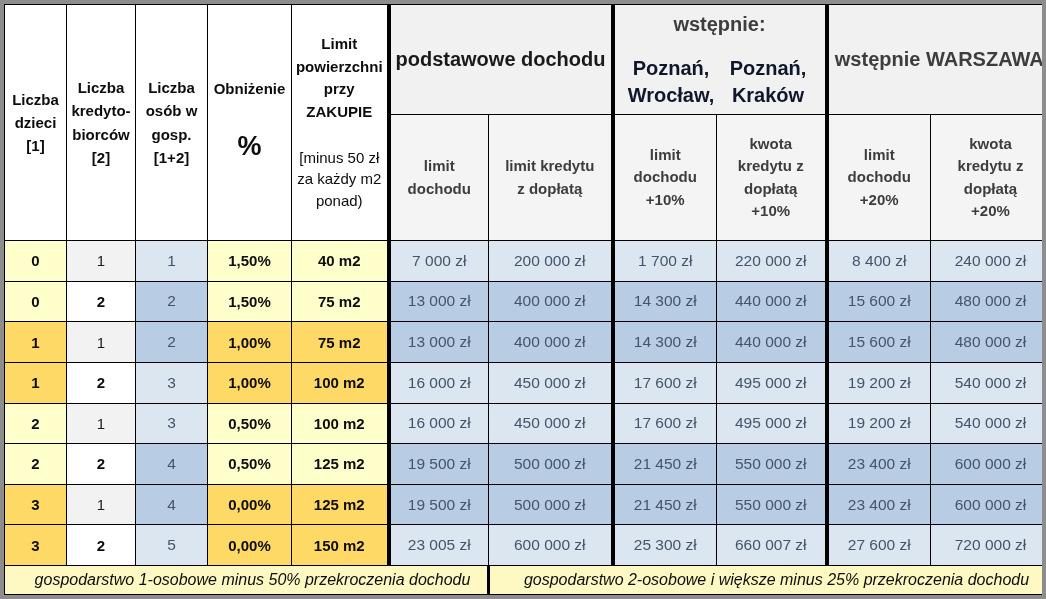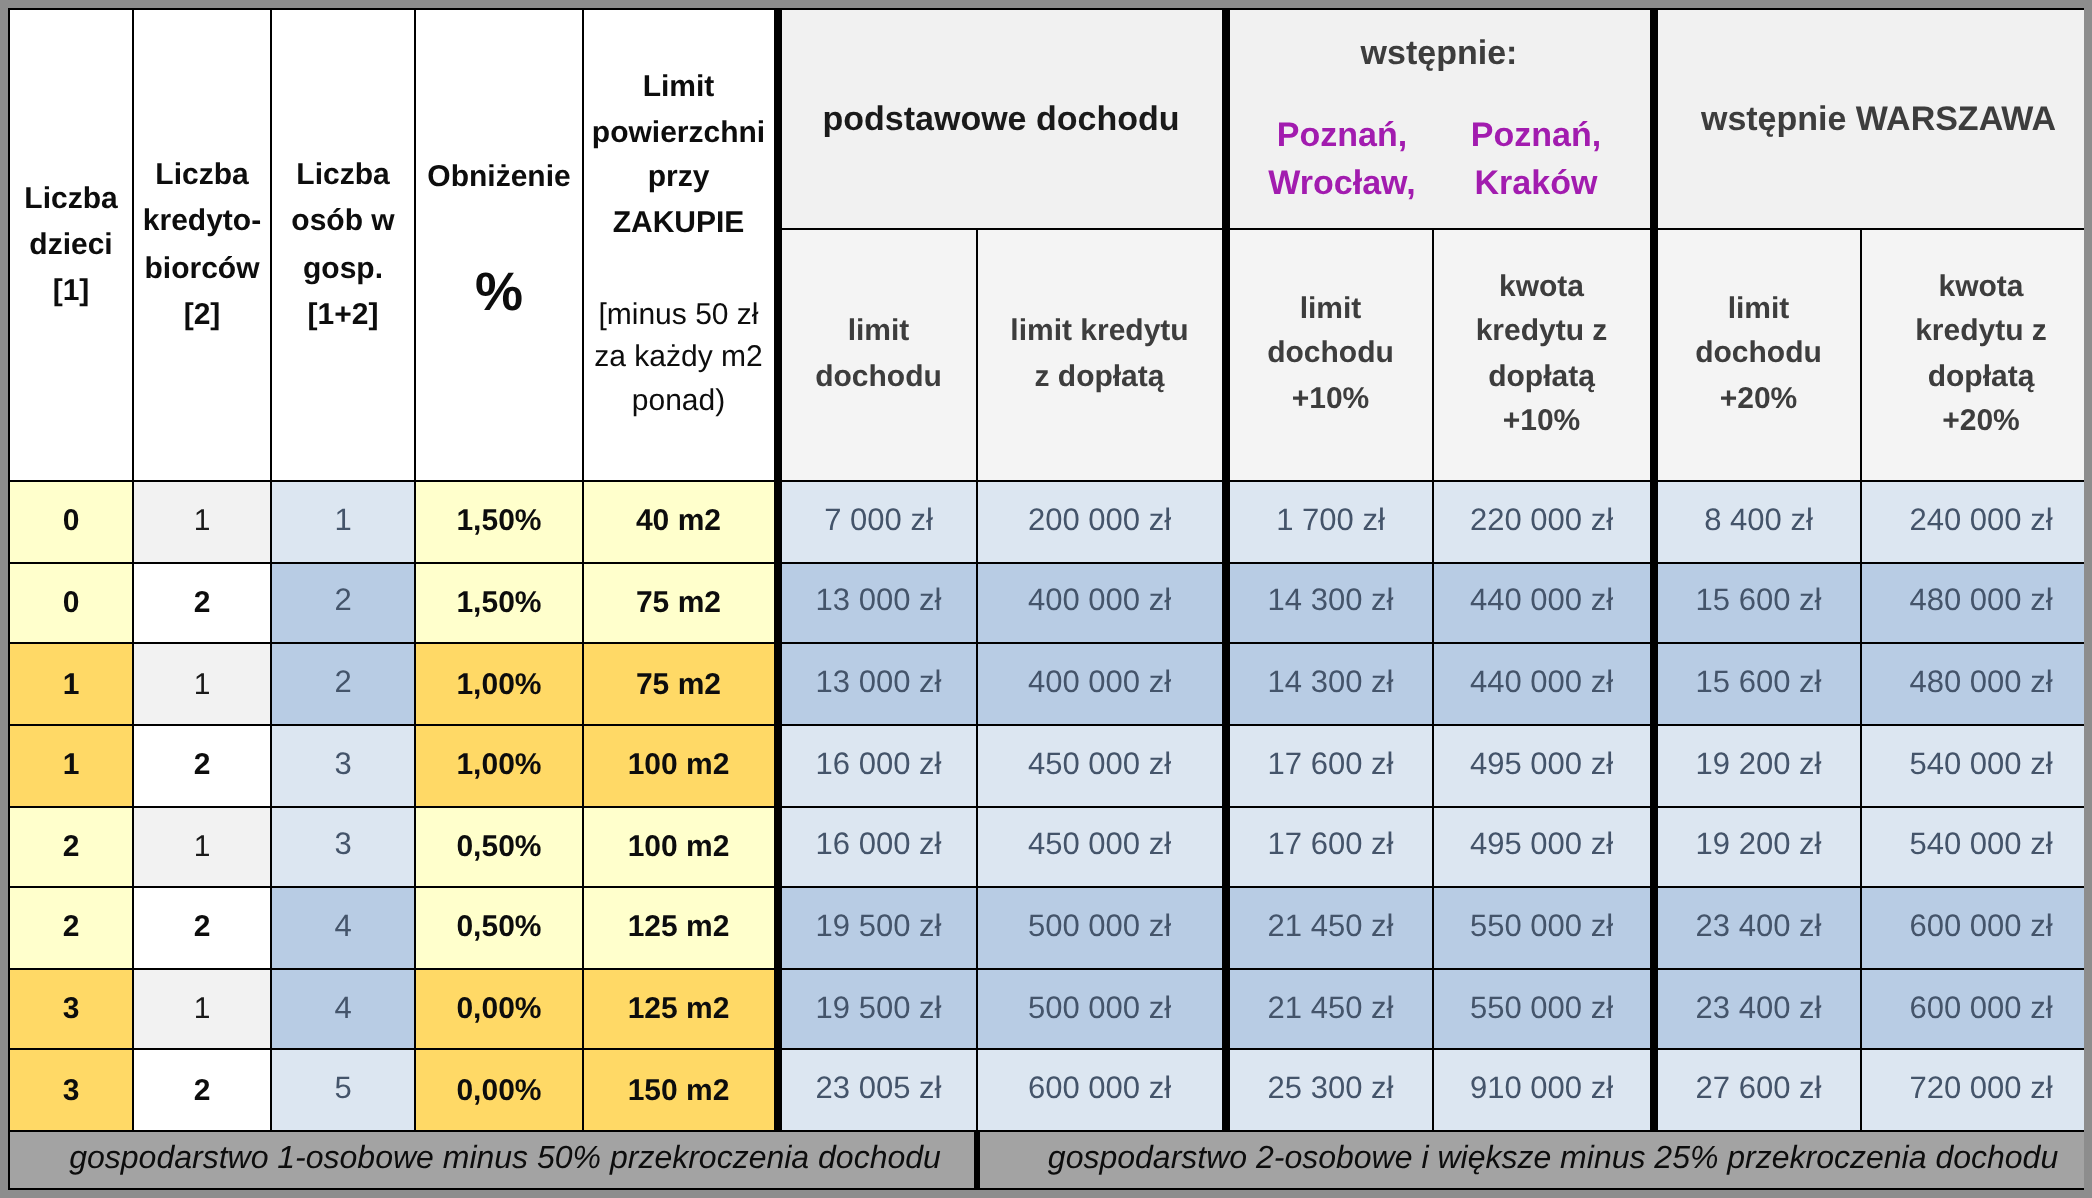--- a/index.html
+++ b/index.html
@@ -35,54 +35,54 @@
   .left-head {
     background:#ffffff;
     color:#0d0d0d;
     font-size:15px;
     line-height:1.55;
     white-space:pre-line;
   }
   .group-head {
     background:#f1f1f1;
     color:#1a1a1a;
-    font-size:17px;
+    font-size:20px;
   }
   .sub-head {
     background:#f4f4f4;
     color:#3d3d3d;
     font-size:15px;
     line-height:1.5;
     white-space:pre-line;
     font-weight:bold;
   }
   .pct-symbol { font-size:27px; font-weight:bold; margin-top:2px; }
   .area-title { font-weight:bold; white-space:pre-line; line-height:1.5; }
   .area-note  { font-weight:normal; white-space:pre-line; line-height:1.45; font-size:15px; }
   .pre-title  { color:#3d3d3d; margin-bottom:4px; }
   .city-grid  {
     display:grid; grid-template-columns:1fr 1fr;
-    color:#a21caf; row-gap:4px; padding:0 6px;margin-top:21px;
+    color:#0f172a; row-gap:4px; padding:0 6px;margin-top:21px;
   }
 
   
   tbody td { font-size:15px; }
   .band-yellow { background:#ffffcc; }
   .band-gold   { background:#ffd966; }
   .bg-gray     { background:#f2f2f2; }
   .bg-white    { background:#ffffff; }
   .blue-light  { background:#dce6f1; }
   .blue-dark   { background:#b8cce4; }
   .t-bold-black { color:#0d0d0d; font-weight:bold; }
   .t-black      { color:#1a1a1a; font-weight:normal; }
   .t-data       { color:#44546a; font-weight:normal; font-size:15.5px; }
 
   
   .footer-cell {
-    background:#a3a3a3;
+    background:#fef9c3;
     font-style:italic;
     font-size:16px;
     color:#0d0d0d;
     border-top:1px solid #000;
     padding-left:15px;
   }
   .footer-right { border-left:3px solid #000000; }
 </style>
 </head>
 <body>
@@ -257,21 +257,21 @@
         </tr>
         <tr style="height: 40px;">
           <td class="band-gold t-bold-black">3</td>
           <td class="bg-white t-bold-black">2</td>
           <td class="blue-light t-data">5</td>
           <td class="band-gold t-bold-black">0,00%</td>
           <td class="band-gold t-bold-black">150 m2</td>
           <td class="blue-light t-data sep">23 005 zł</td>
           <td class="blue-light t-data">600 000 zł</td>
           <td class="blue-light t-data sep">25 300 zł</td>
-          <td class="blue-light t-data">910 000 zł</td>
+          <td class="blue-light t-data">660 007 zł</td>
           <td class="blue-light t-data sep">27 600 zł</td>
           <td class="blue-light t-data">720 000 zł</td>
         </tr>
       </tbody>
 
     <tfoot>
       <tr style="height:29px">
         <td colspan="6" class="footer-cell">gospodarstwo 1-osobowe minus 50% przekroczenia dochodu</td>
         <td colspan="5" class="footer-cell footer-right">gospodarstwo 2-osobowe i większe minus 25% przekroczenia dochodu</td>
       </tr>

